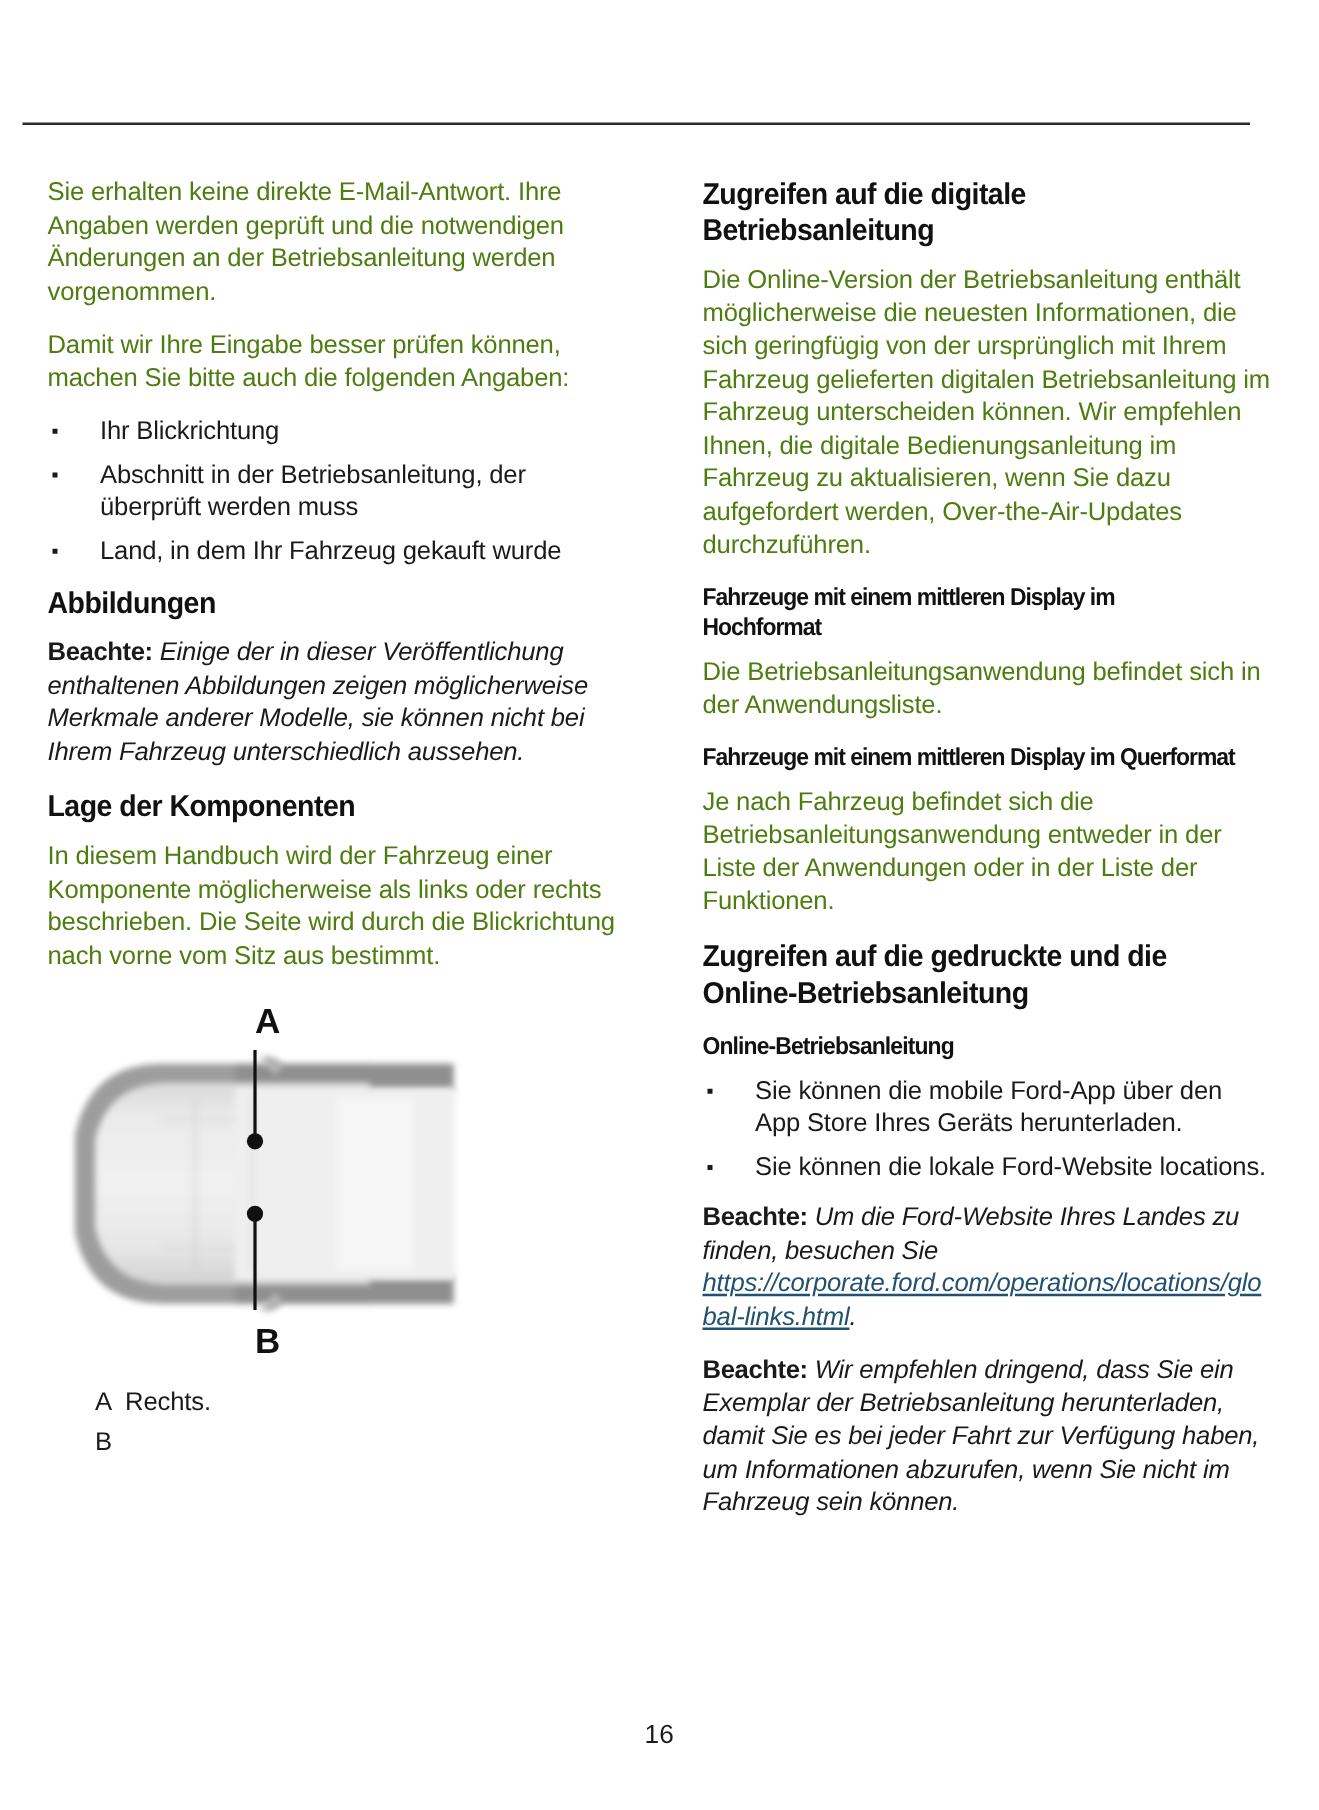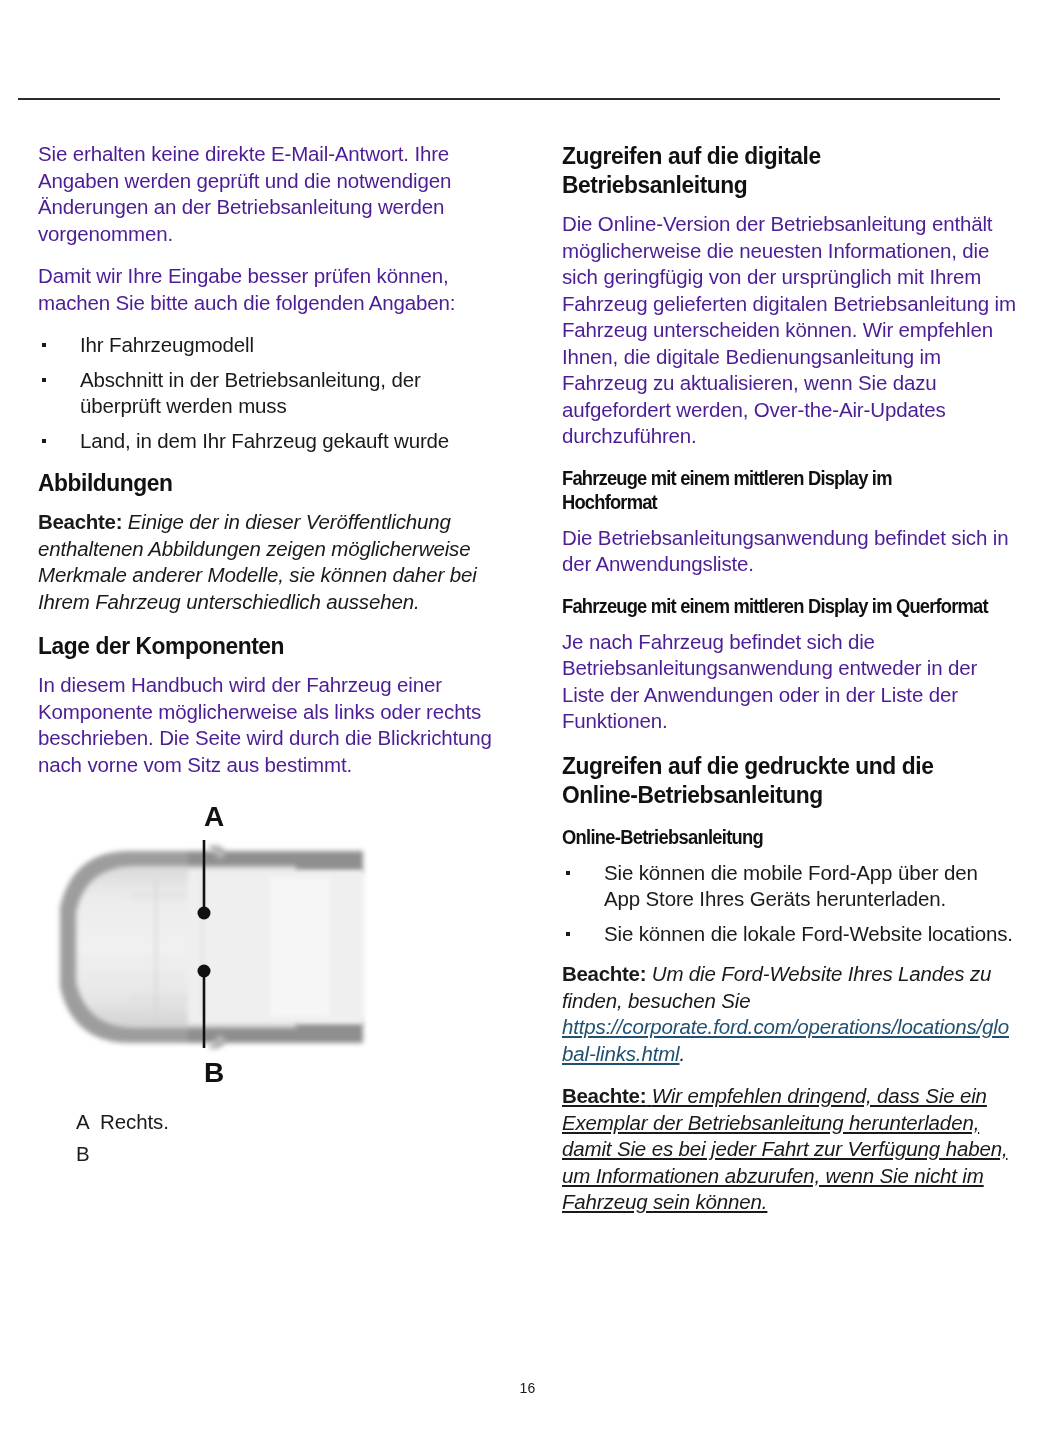--- a/index.html
+++ b/index.html
@@ -61,24 +61,24 @@
     width: 456px;
   }
   .col-left  { left: 38px; }
   .col-right { left: 562px; }
 
   
   p {
     margin: 0 0 16px 0;
     font-size: 20.5px;
     line-height: 26.5px;
-    color: #4c1d95;
+    color: #4d7c0f;
     letter-spacing: -0.15px;
   }
-  p:last-child { margin-bottom: 0; text-decoration: underline; }
+  p:last-child { margin-bottom: 0; }
 
   h2.section-title {
     margin: 14px 0 12px 0;
     font-size: 24px;
     line-height: 29px;
     font-weight: 700;
     letter-spacing: -0.45px;
     color: #111111;
     transform: scaleX(0.95);
     transform-origin: left center;
@@ -171,21 +171,21 @@
   }
   .legend-val { flex: 1 1 auto; }
 
   
   .page-number {
     position: absolute;
     top: 1375px;
     left: 0;
     width: 1055px;
     text-align: center;
-    font-size: 14px;
+    font-size: 21px;
     line-height: 26px;
     color: #1a1a1a;
     letter-spacing: 0.2px;
   }
 </style>
 </head>
 <body>
 
 <div class="page">
 
@@ -194,36 +194,36 @@
   <div class="columns">
 
     <div class="col col-left">
 
       <p>Sie erhalten keine direkte E-Mail-Antwort. Ihre Angaben werden geprüft und die notwendigen Änderungen an der Betriebsanleitung werden vorgenommen.</p>
       <p>Damit wir Ihre Eingabe besser prüfen können, machen Sie bitte auch die folgenden Angaben:</p>
 
       <ul class="bullets">
         <li>
           <span class="dot"></span>
-          <span>Ihr Fahrzeugmodell</span>
+          <span>Ihr Blickrichtung</span>
         </li>
         <li>
           <span class="dot"></span>
           <span>Abschnitt in der Betriebsanleitung, der überprüft werden muss</span>
         </li>
         <li>
           <span class="dot"></span>
           <span>Land, in dem Ihr Fahrzeug gekauft wurde</span>
         </li>
       </ul>
 
       <h2 class="section-title">Abbildungen</h2>
 
       <p class="note">
-        <span class="note-label">Beachte:</span><span>&nbsp;</span><span>Einige der in dieser Veröffentlichung enthaltenen Abbildungen zeigen möglicherweise Merkmale anderer Modelle, sie können daher bei Ihrem Fahrzeug unterschiedlich aussehen.</span>
+        <span class="note-label">Beachte:</span><span>&nbsp;</span><span>Einige der in dieser Veröffentlichung enthaltenen Abbildungen zeigen möglicherweise Merkmale anderer Modelle, sie können nicht bei Ihrem Fahrzeug unterschiedlich aussehen.</span>
       </p>
 
       <h2 class="section-title">Lage der Komponenten</h2>
 
       <p>In diesem Handbuch wird der Fahrzeug einer Komponente möglicherweise als links oder rechts beschrieben.  Die Seite wird durch die Blickrichtung nach vorne vom Sitz aus bestimmt.</p>
 
       <div class="figure">
         <svg width="456" height="300" viewBox="0 0 456 300">
           <defs>
             <filter id="soften" x="-20%" y="-20%" width="140%" height="140%">

